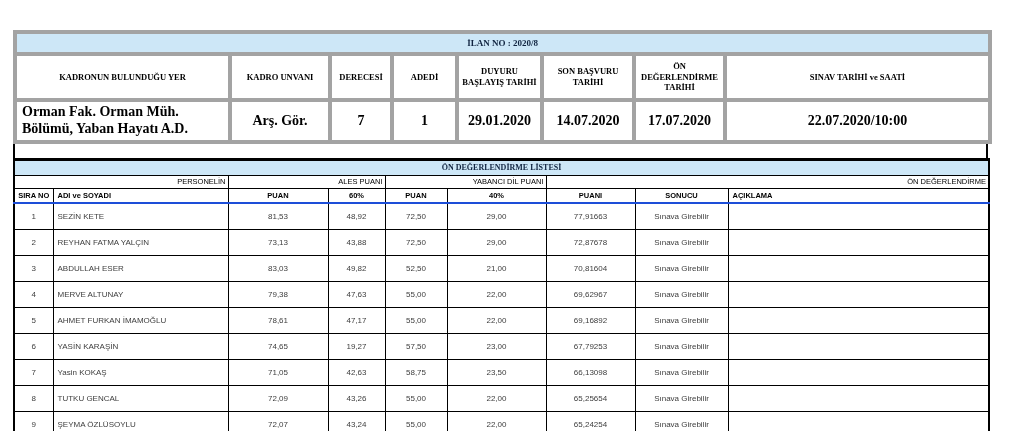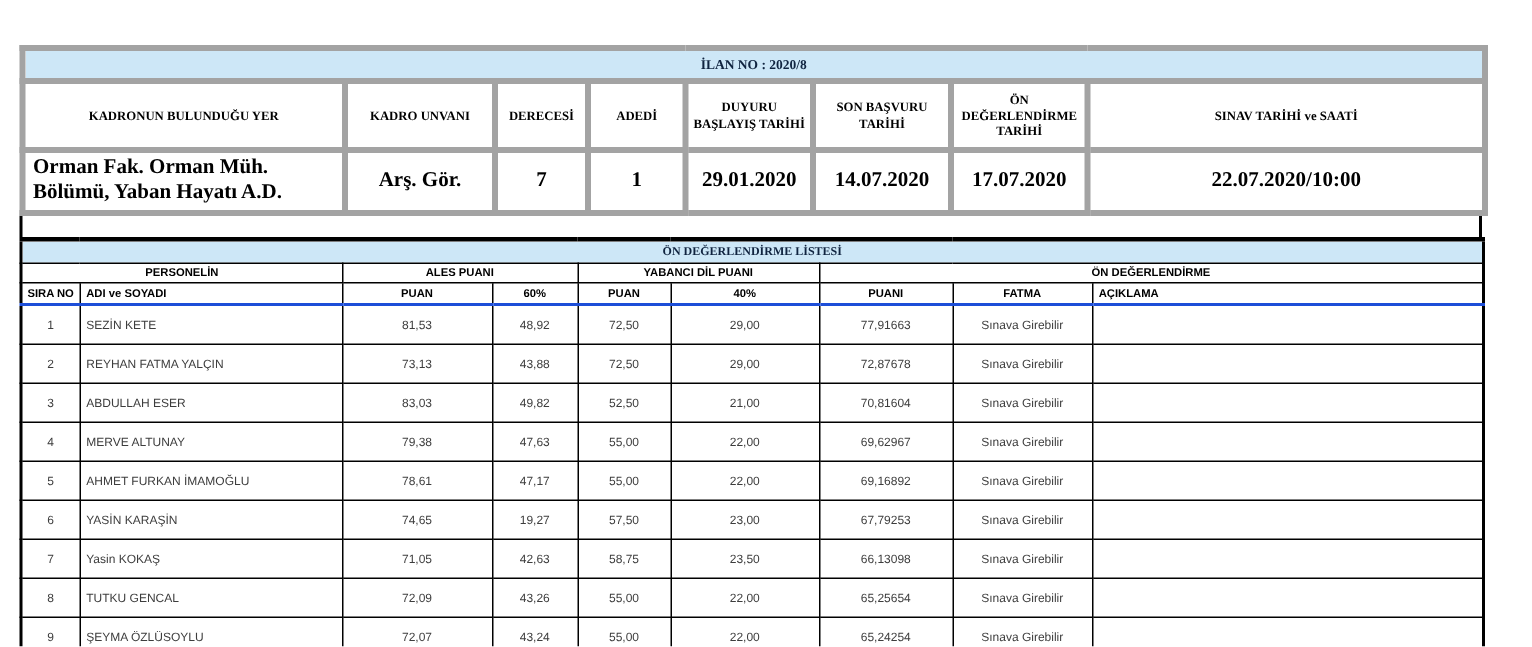--- a/index.html
+++ b/index.html
@@ -28,21 +28,21 @@
         font-family:"Liberation Serif","DejaVu Serif",serif;
         font-weight:bold;font-size:9px;text-align:center;}
 
   
   .connector{height:14px;border-left:2px solid #000;border-right:2px solid #000;background:#fff;}
 
   
   .t2{border:2px solid #000;border-top:3px solid #000;color:#000;}
   .t2 td{border:1px solid #000;font-size:8px;}
   .t2 .band{height:12px;margin-top:20px;}
-  .t2 .grp td{height:10px;font-weight:bold;font-size:7.5px;text-align:center;margin-top:10px;}
+  .t2 .grp td{height:10px;font-weight:normal;font-size:7.5px;text-align:right;margin-top:10px;}
   .t2 .sub td{height:11px;font-weight:bold;font-size:7.5px;text-align:center;border-bottom:2px solid #1d4ed8;}
   .t2 .sub .l, .t2 .l{text-align:left;padding-left:4px;}
   .t2 .drow td{height:23px;color:#3d3d3d;}
   .t2 .drow .c{text-align:center;}
 </style>
 </head>
 <body>
 
 <div class="sheet">
   <div class="tbl-wrap">
@@ -113,21 +113,21 @@
         <td colspan="3">ÖN DEĞERLENDİRME</td>
       </tr>
       <tr class="sub">
         <td>SIRA NO</td>
         <td class="l">ADI ve SOYADI</td>
         <td>PUAN</td>
         <td>60%</td>
         <td>PUAN</td>
         <td>40%</td>
         <td>PUANI</td>
-        <td>FATMA</td>
+        <td>SONUCU</td>
         <td class="l">AÇIKLAMA</td>
       </tr>
 
       <tr class="drow">
         <td class="c">1</td>
         <td class="l">SEZİN KETE</td>
         <td class="c">81,53</td>
         <td class="c">48,92</td>
         <td class="c">72,50</td>
         <td class="c">29,00</td>

